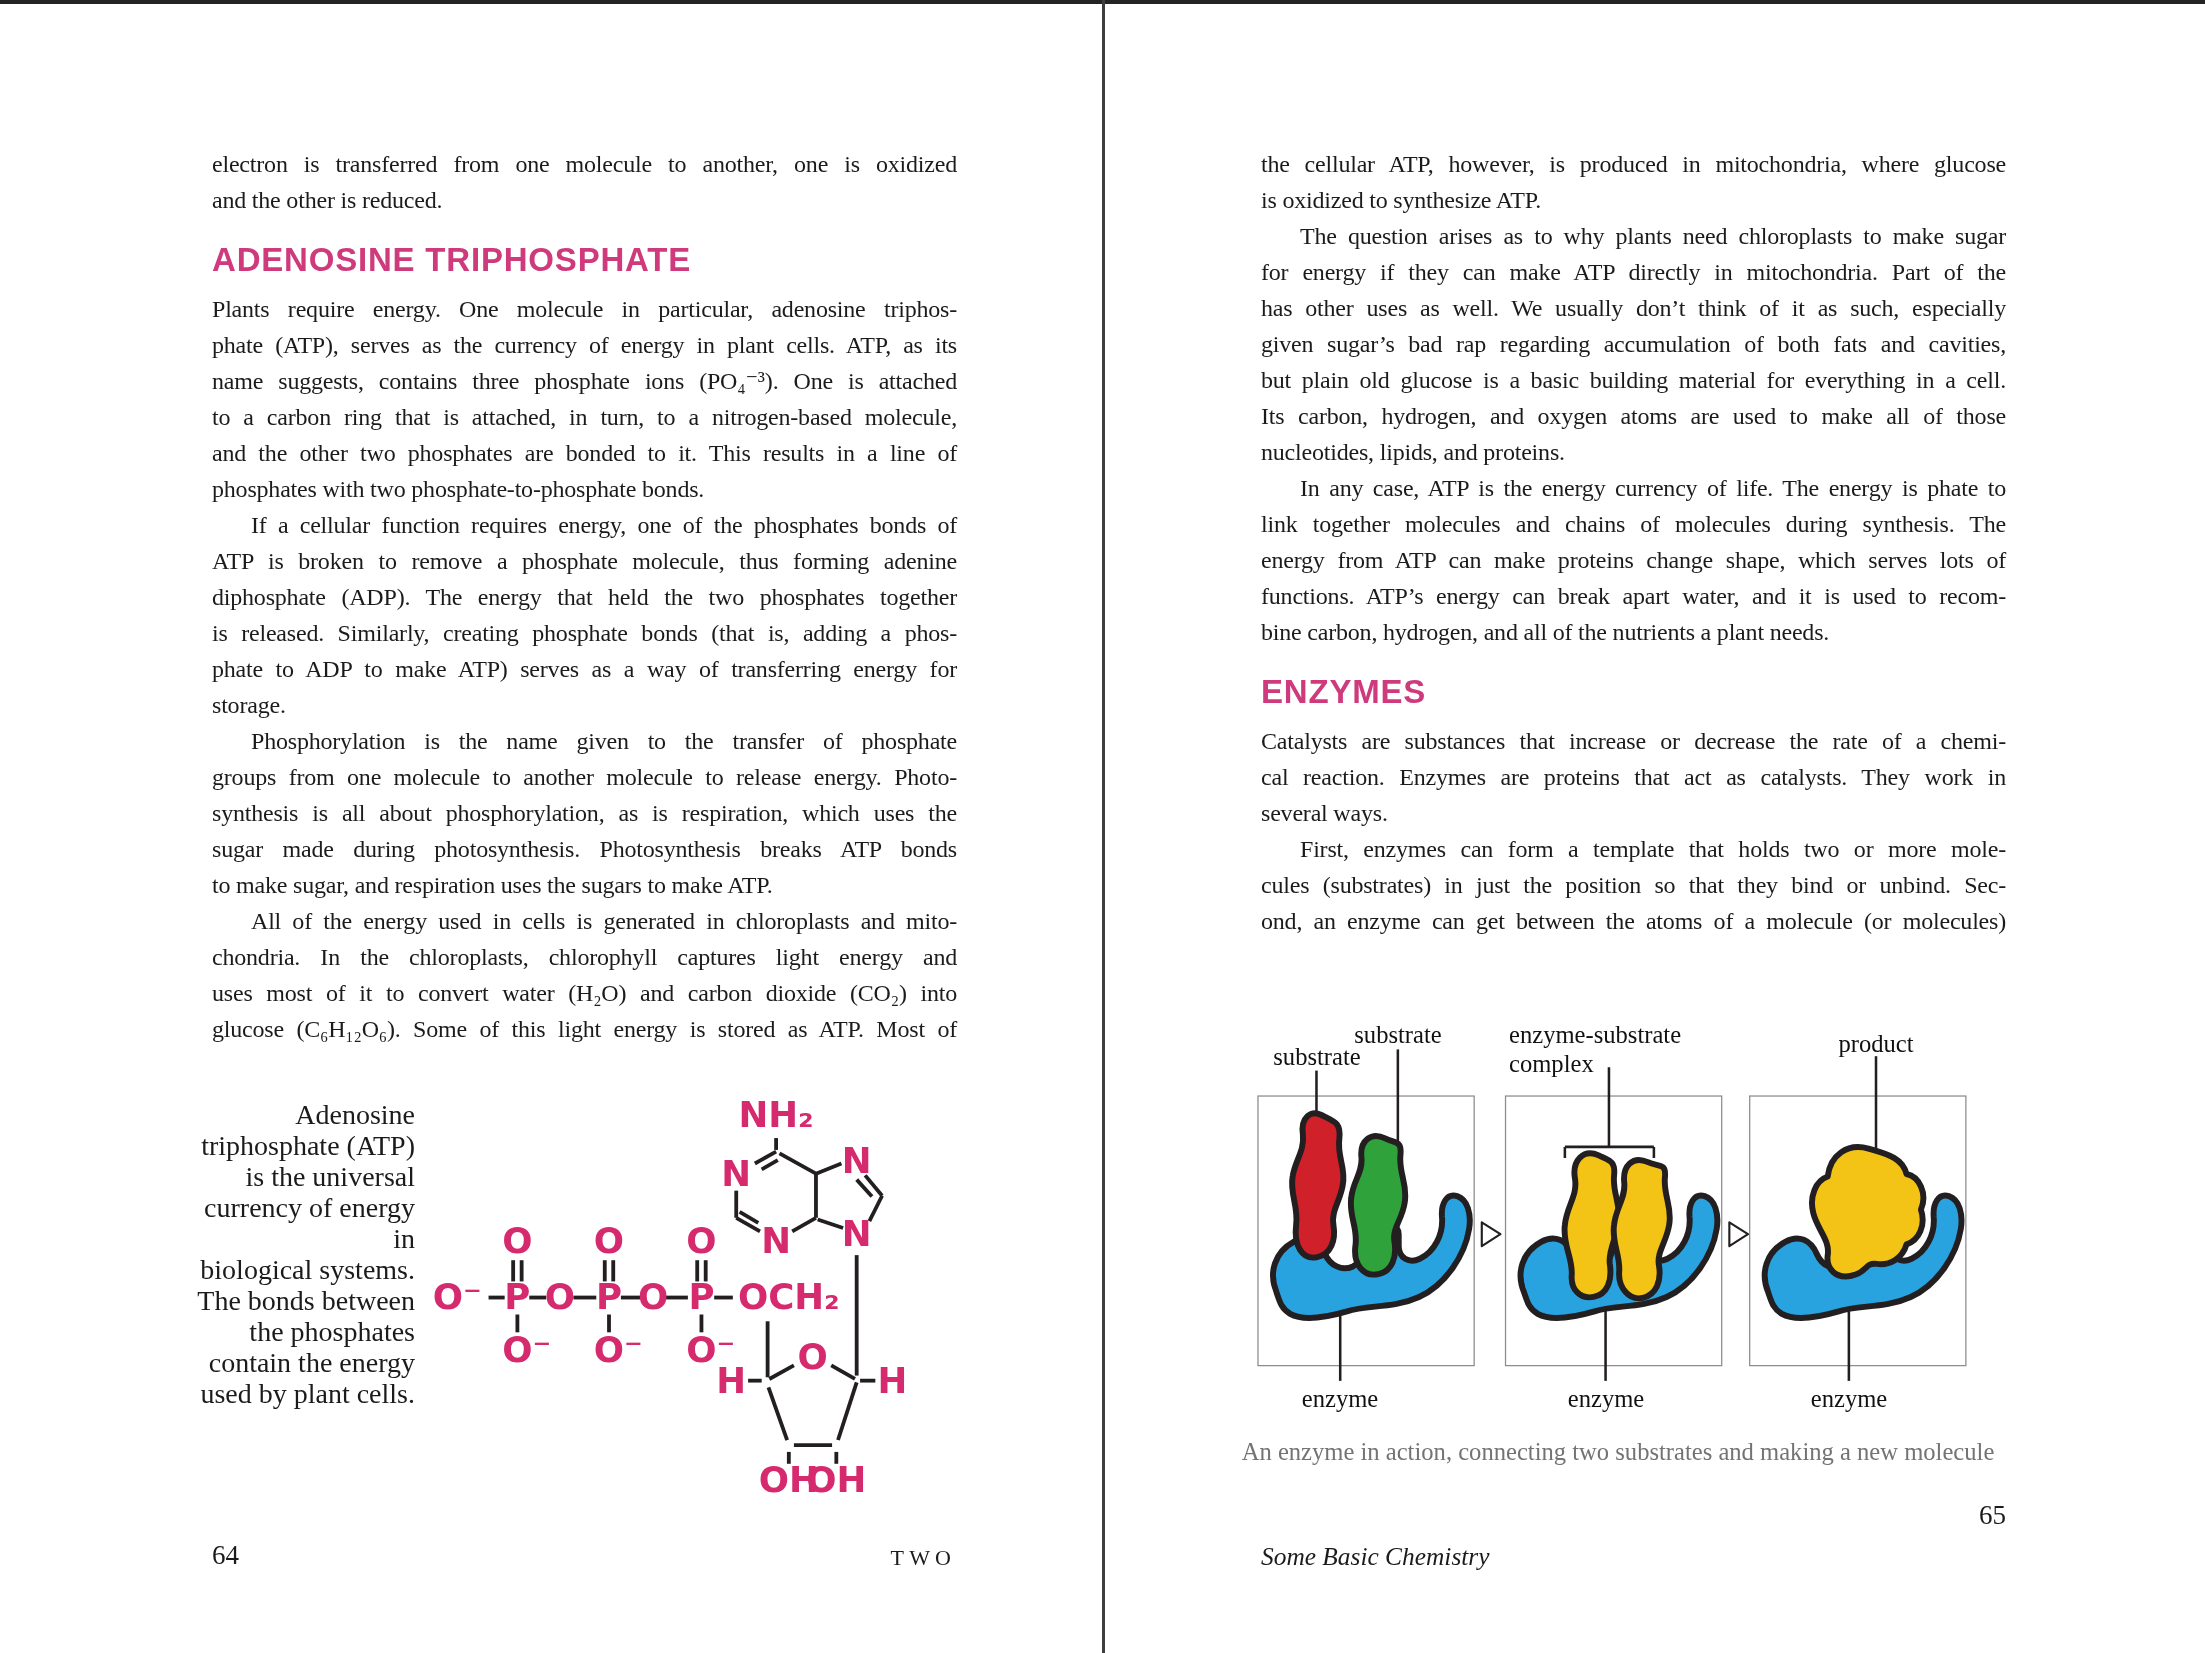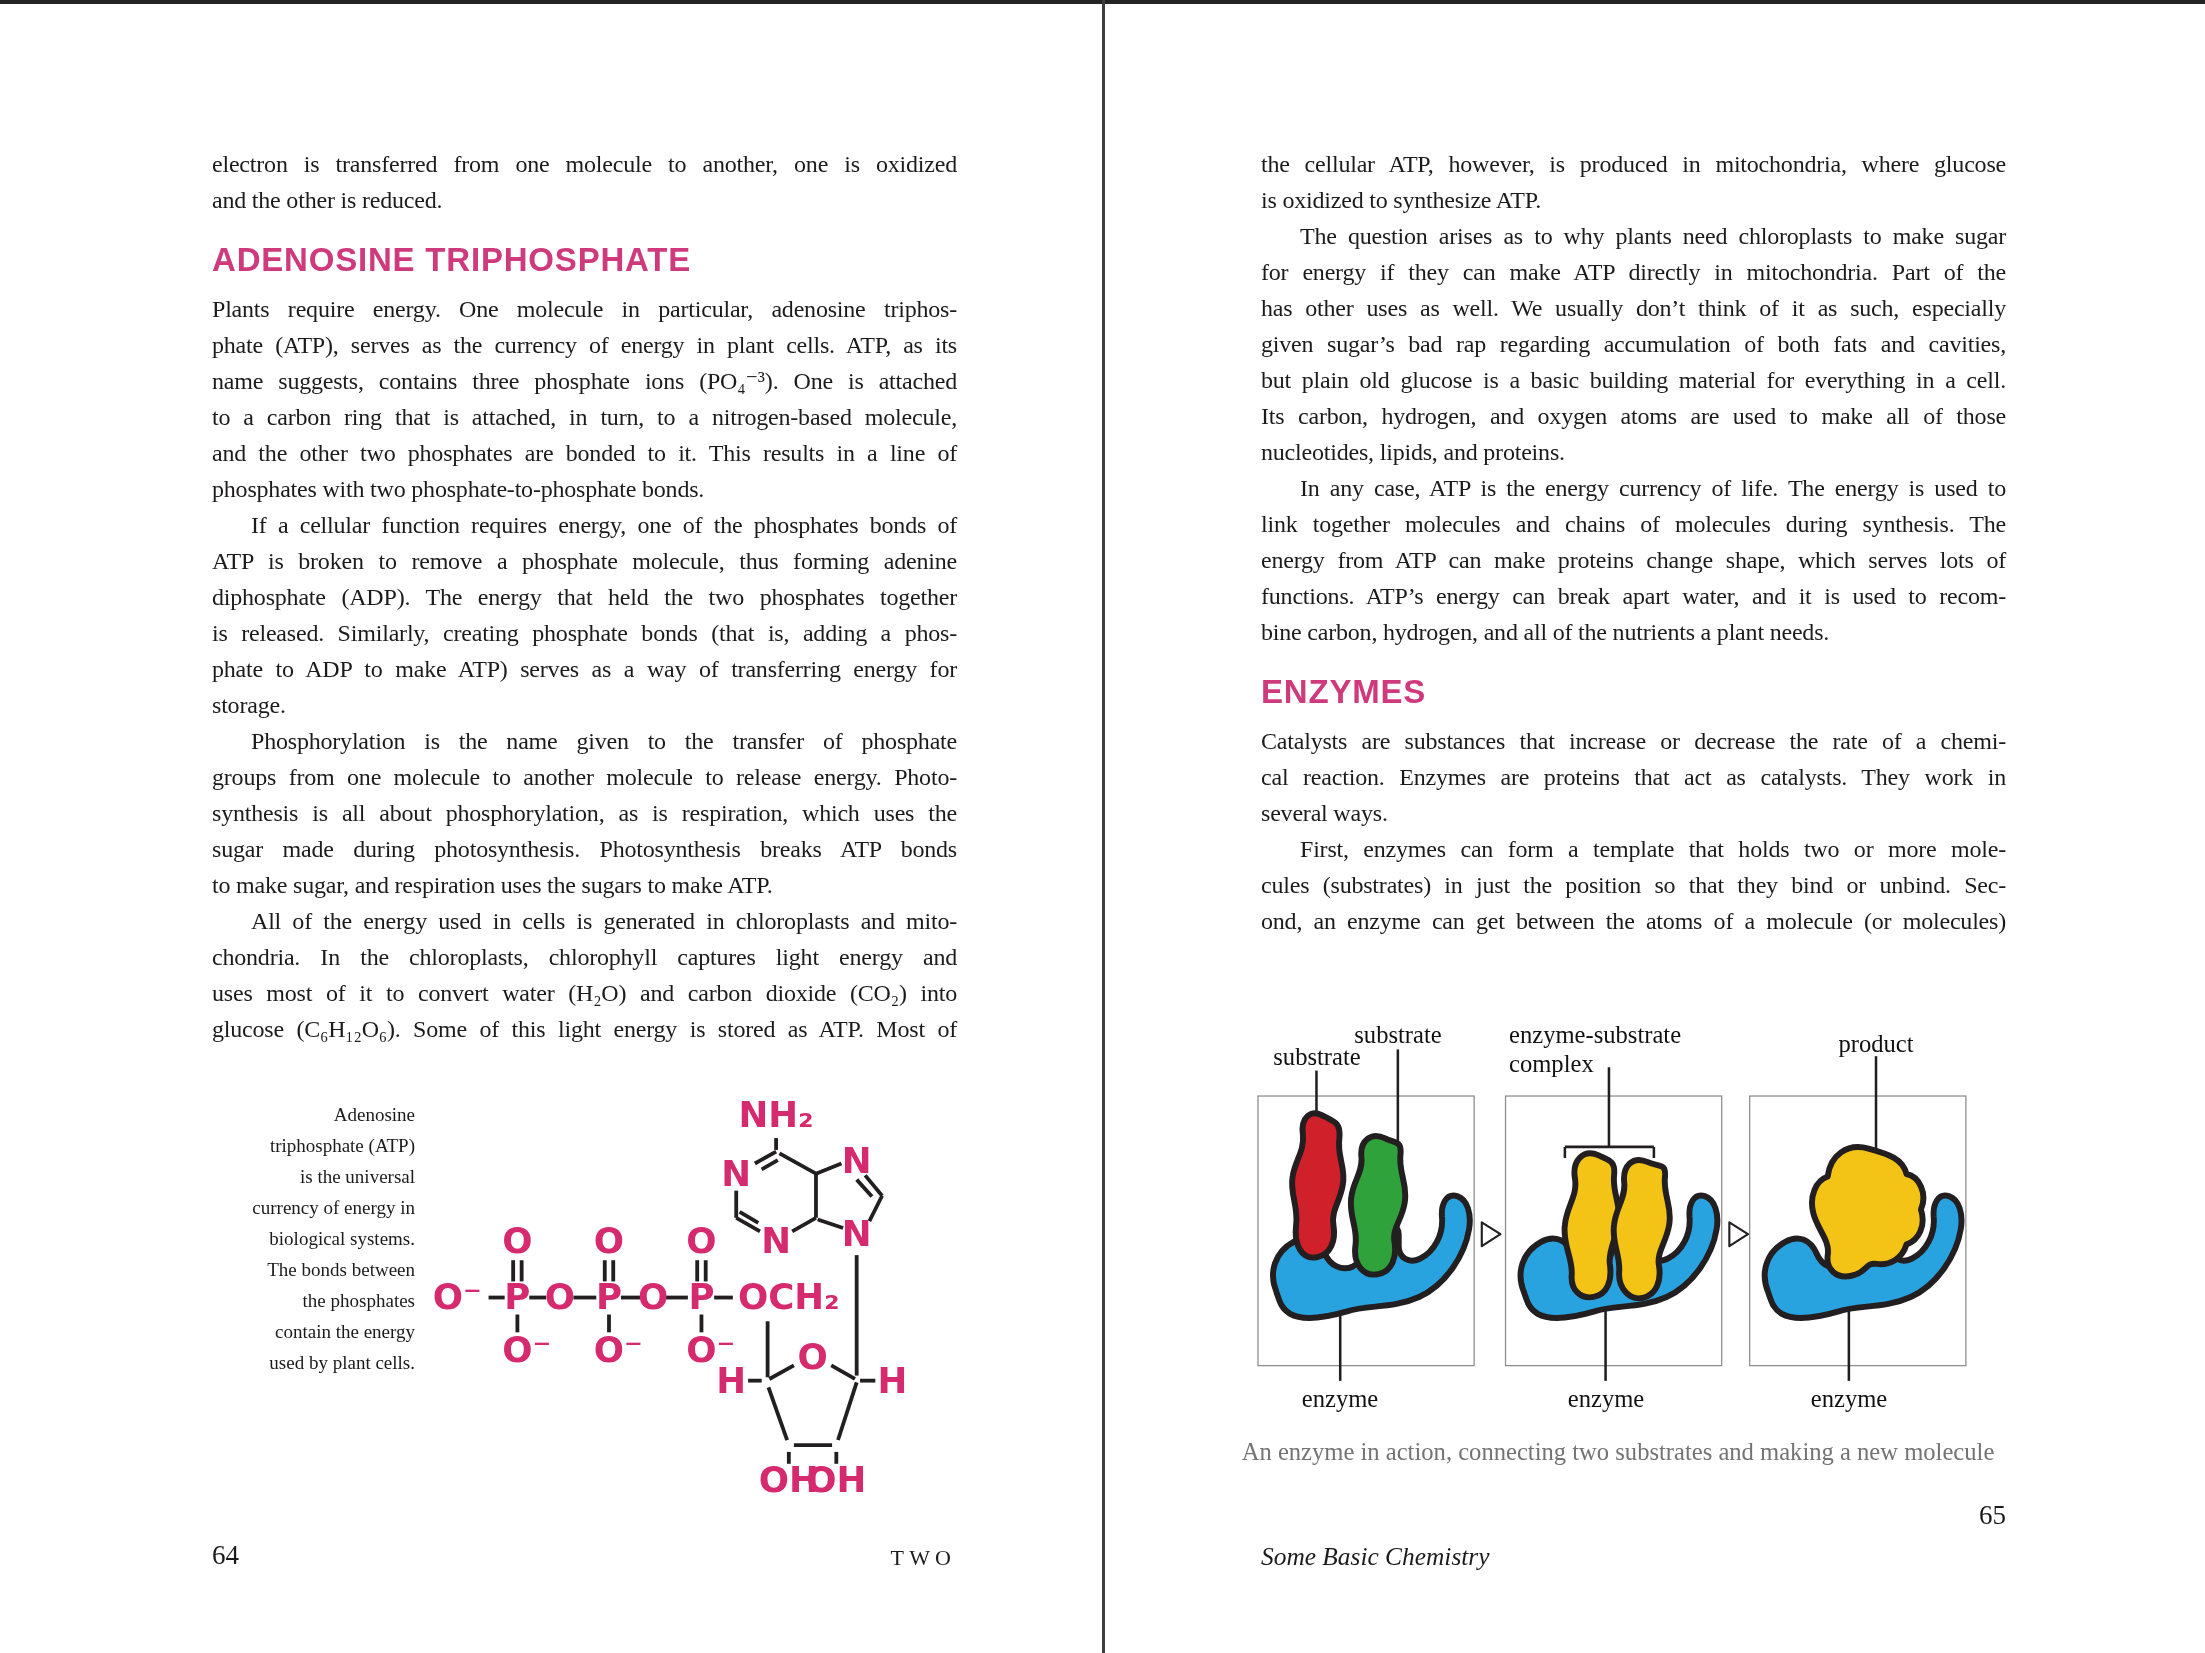--- a/index.html
+++ b/index.html
@@ -16,21 +16,21 @@
   .bl{font-size:24px;line-height:36px;letter-spacing:-0.2px;}
   .j{text-align:justify;text-align-last:justify;}
   .ind{text-indent:39px;}
   .h1{
     font-family:"Liberation Sans","DejaVu Sans",sans-serif;font-weight:bold;
     font-size:33px;line-height:34px;letter-spacing:0.8px;color:#cf3a7d;
     margin:25.4px 0 13.6px 0;
   }
   .figcap{
     position:absolute;left:178px;top:1099px;width:237px;text-align:right;
-    font-size:19px;line-height:31px;color:#1c1a1b;
+    font-size:28px;line-height:31px;color:#1c1a1b;
   }
   .molsvg{position:absolute;left:424px;top:1077px;width:560px;height:475px;}
   .enzsvg{position:absolute;left:1230px;top:1018px;width:763px;height:407px;}
   .atom{font-family:"DejaVu Sans",sans-serif;font-weight:bold;fill:#d62a6e;font-size:42px;}
   .figlabel{
     position:absolute;font-size:24.6px;line-height:29px;color:#111;
     text-align:center;
   }
   .figlabel.leftalign{text-align:left;}
   .enzcaption{
@@ -188,21 +188,21 @@
     <div>
       <div class="bl j ind">The question arises as to why plants need chloroplasts to make sugar</div>
       <div class="bl j">for energy if they can make ATP directly in mitochondria. Part of the</div>
       <div class="bl j">has other uses as well. We usually don’t think of it as such, especially</div>
       <div class="bl j">given sugar’s bad rap regarding accumulation of both fats and cavities,</div>
       <div class="bl j">but plain old glucose is a basic building material for everything in a cell.</div>
       <div class="bl j">Its carbon, hydrogen, and oxygen atoms are used to make all of those</div>
       <div class="bl">nucleotides, lipids, and proteins.</div>
     </div>
     <div>
-      <div class="bl j ind">In any case, ATP is the energy currency of life. The energy is used to</div>
+      <div class="bl j ind">In any case, ATP is the energy currency of life. The energy is phate to</div>
       <div class="bl j">link together molecules and chains of molecules during synthesis. The</div>
       <div class="bl j">energy from ATP can make proteins change shape, which serves lots of</div>
       <div class="bl j">functions. ATP’s energy can break apart water, and it is used to recom-</div>
       <div class="bl">bine carbon, hydrogen, and all of the nutrients a plant needs.</div>
     </div>
     <h2 class="h1">ENZYMES</h2>
     <div>
       <div class="bl j">Catalysts are substances that increase or decrease the rate of a chemi-</div>
       <div class="bl j">cal reaction. Enzymes are proteins that act as catalysts. They work in</div>
       <div class="bl">several ways.</div>

